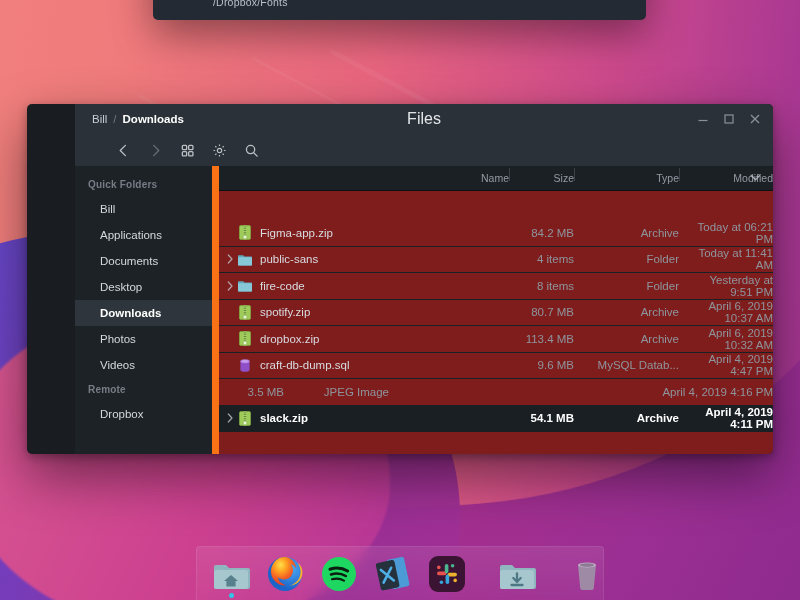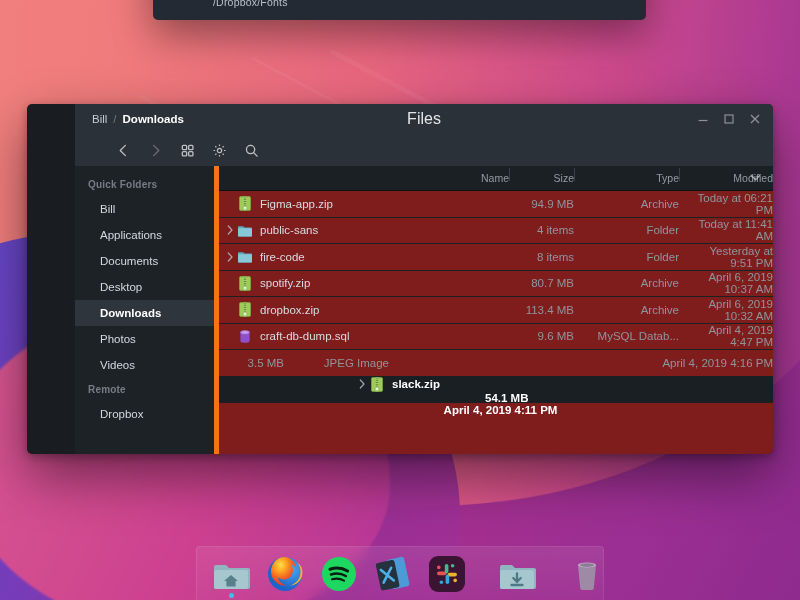--- a/index.html
+++ b/index.html
@@ -114,21 +114,21 @@
   }
   .tbtn { width:15px; height:15px; display:block; opacity:.8; }
   .tbtn.dim { opacity:.34; }
 
   
   .fmbody { flex:1; display:flex; min-height:0; }
 
   
   .sidebar {
     width:144px; background:#1d2227;
-    border-right:5px solid #f97316;
+    border-right:7px solid #f97316;
     padding-top:7px;
     flex-shrink:0;
   }
   .sb-section {
     font-size:10px; color:#767d85; font-weight:bold;
     padding:6px 0 6px 13px;
     letter-spacing:.2px;
   }
   .sb-item {
     font-size:11.5px; color:#d4d9de;
@@ -152,34 +152,34 @@
   .colhead .ch + .ch::before {
     content:""; position:absolute; left:0; top:-4px;
     height:13px; width:1px; background:#3b4148;
   }
   .c-name { width:290px; }
   .c-size { width:65px; }
   .c-type { width:105px; }
   .c-mod  { flex:1; }
   .sortchev { position:absolute; right:12px; top:8px; width:11px; height:7px; opacity:.75; }
 
-  .rows { flex:1; overflow:hidden; }
+  .rows { flex:1; overflow:hidden;margin-top:29px; }
   .row {
     height:26.5px; display:flex; align-items:center;
     border-bottom:1px solid #1b2025;
     font-size:11.5px; color:#8e959d;
   }
   .row .r-name {
     width:290px; display:flex; align-items:center;
     padding-left:4px; color:#d7dce1;
   }
   .row .r-size { width:65px; padding-left:9px; }
   .row .r-type { width:105px; padding-left:9px; overflow:hidden; white-space:nowrap; }
   .row .r-mod  { flex:1; padding-left:9px; }
-  .row.sel { background:#1a1f24;flex-direction:column; }
+  .row.sel { background:#1a1f24; }
   .row.sel .r-name,
   .row.sel .r-size,
   .row.sel .r-type,
   .row.sel .r-mod { color:#ffffff; font-weight:bold; }
 
   .disc { width:14px; flex-shrink:0; display:flex; justify-content:center; }
   .disc svg { width:7px; height:10px; opacity:.75; }
   .ficon { width:14px; height:15px; margin:0 8px 0 1px; flex-shrink:0; }
 
   
@@ -307,21 +307,21 @@
                     <rect x="5.7" y="1.4" width="2.6" height="1"></rect>
                     <rect x="5.7" y="3.2" width="2.6" height="1"></rect>
                     <rect x="5.7" y="5" width="2.6" height="1"></rect>
                     <rect x="5.7" y="6.8" width="2.6" height="1"></rect>
                     <rect x="5.7" y="8.6" width="2.6" height="1"></rect>
                   </g>
                   <rect x="5.2" y="10.3" width="3.6" height="3.4" rx=".7" fill="#e9f3d6" stroke="#7fae44" stroke-width=".6"></rect>
                 </svg></span>
               <span>Figma-app.zip</span>
             </div>
-            <div class="r-size">94.9 MB</div>
+            <div class="r-size">84.2 MB</div>
             <div class="r-type">Archive</div>
             <div class="r-mod">Today at 06:21 PM</div>
           </div>
           <div class="row">
             <div class="r-name">
               <span class="disc">
                 <svg viewBox="0 0 7 10">
                   <polyline points="1.3,1 5,5 1.3,9" fill="none" stroke="#c8ced5" stroke-width="1.2" stroke-linecap="round" stroke-linejoin="round"></polyline>
                 </svg>
               </span>

